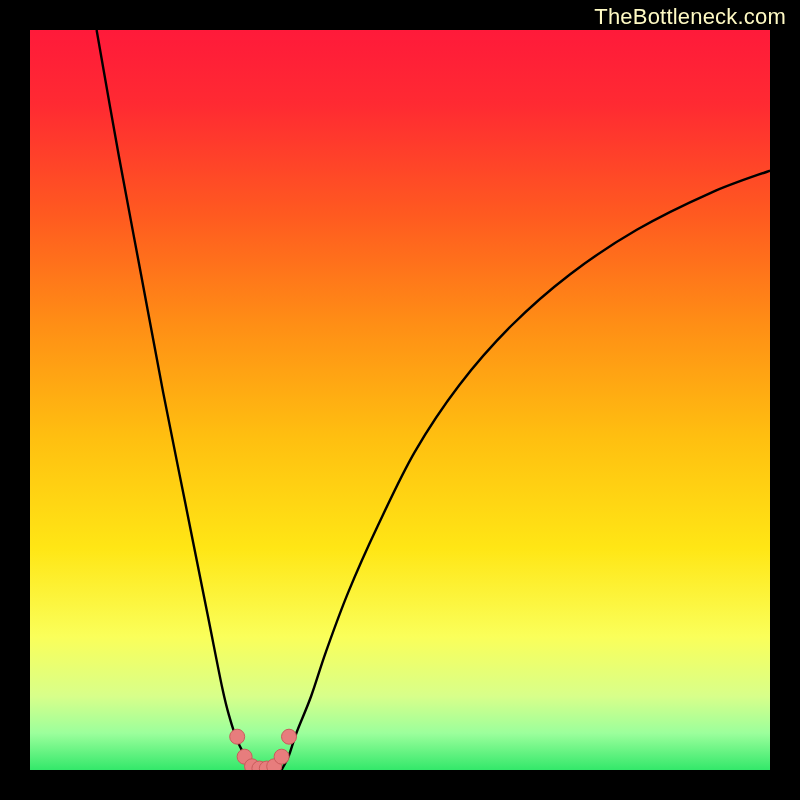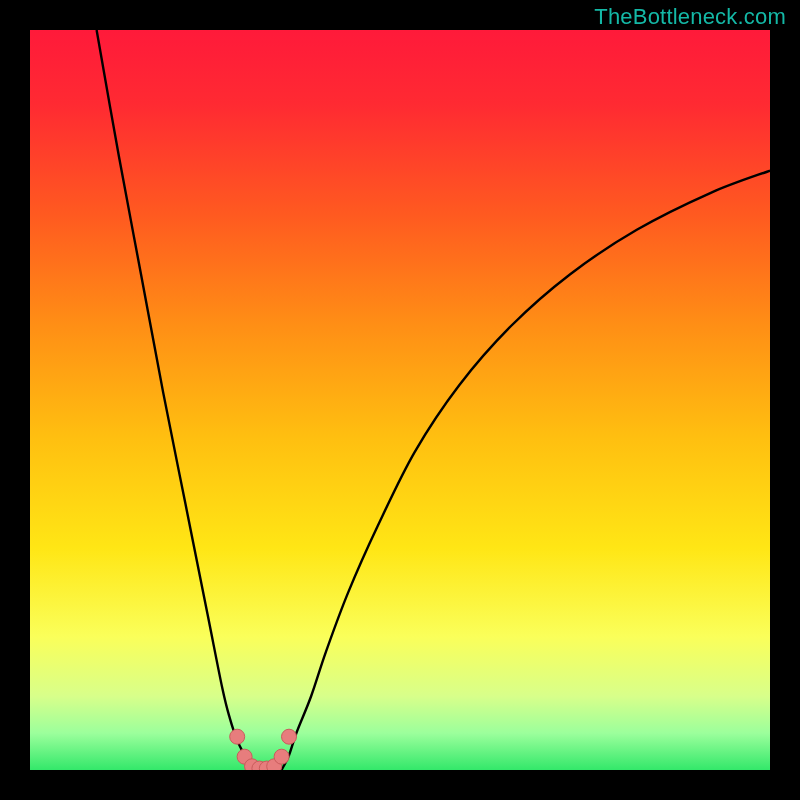--- a/index.html
+++ b/index.html
@@ -14,21 +14,21 @@
   .frame {
     position: relative;
     width: 800px;
     height: 800px;
     background: #000;
   }
   .watermark {
     position: absolute;
     top: 4px;
     right: 14px;
-    color: #14b8a6;
+    color: #fef9c3;
     font-size: 22px;
     font-weight: 500;
     letter-spacing: 0.2px;
     z-index: 5;
   }
   svg.plot {
     position: absolute;
     left: 30px;
     top: 30px;
     width: 740px;

